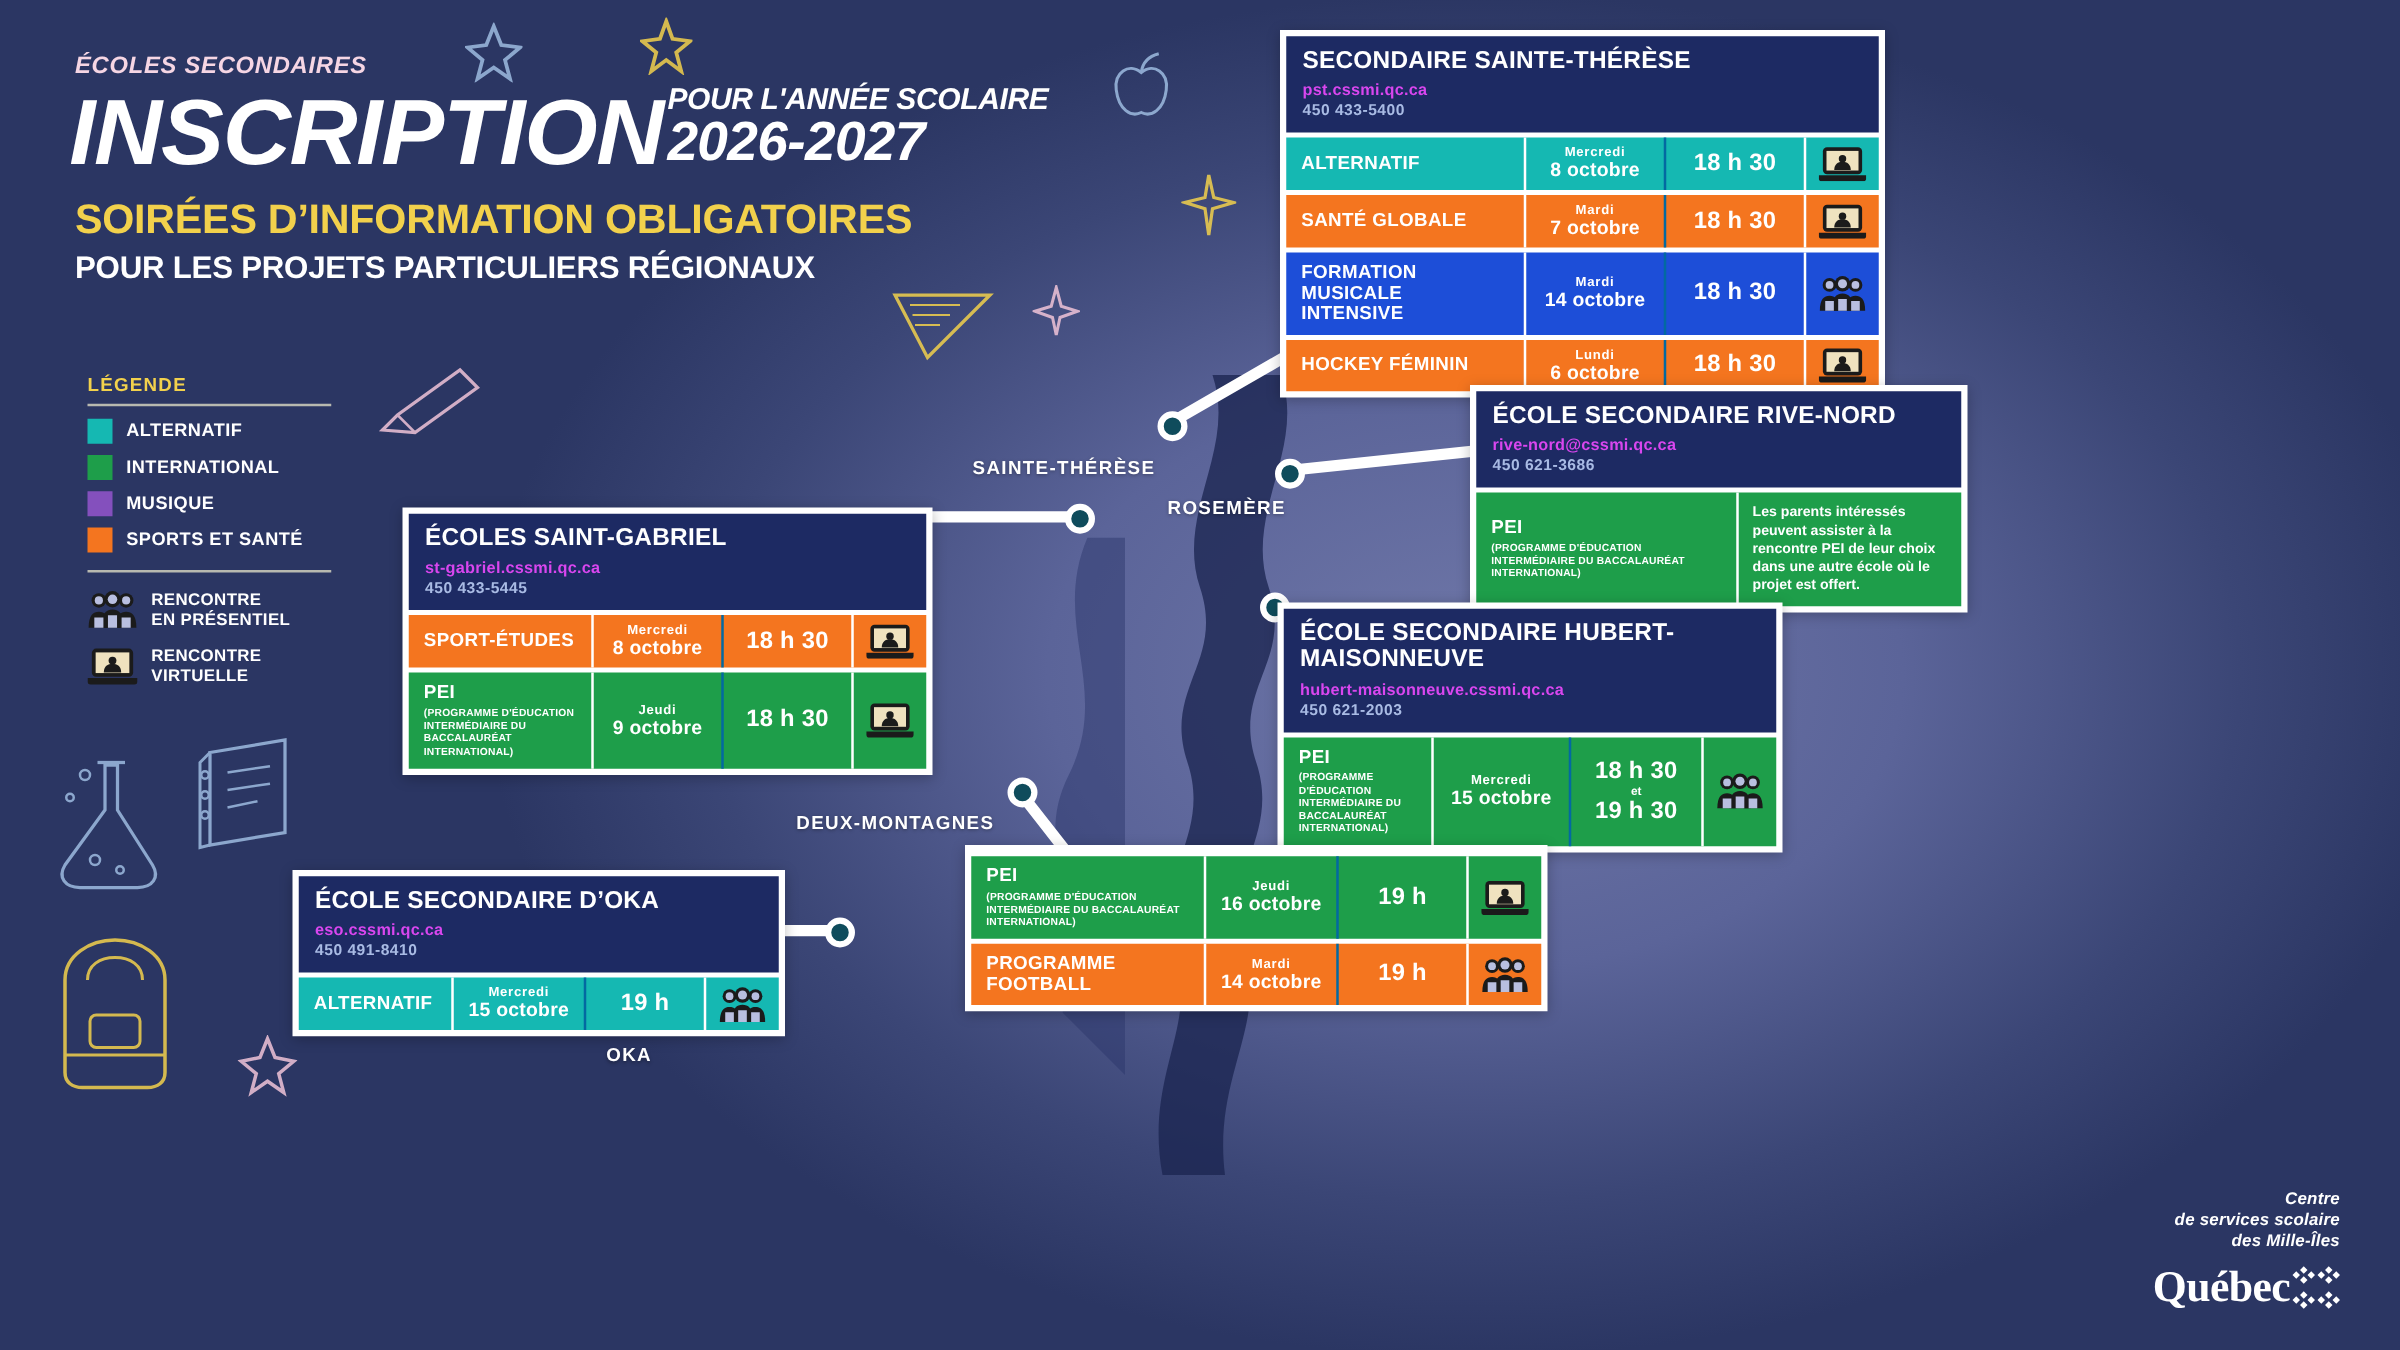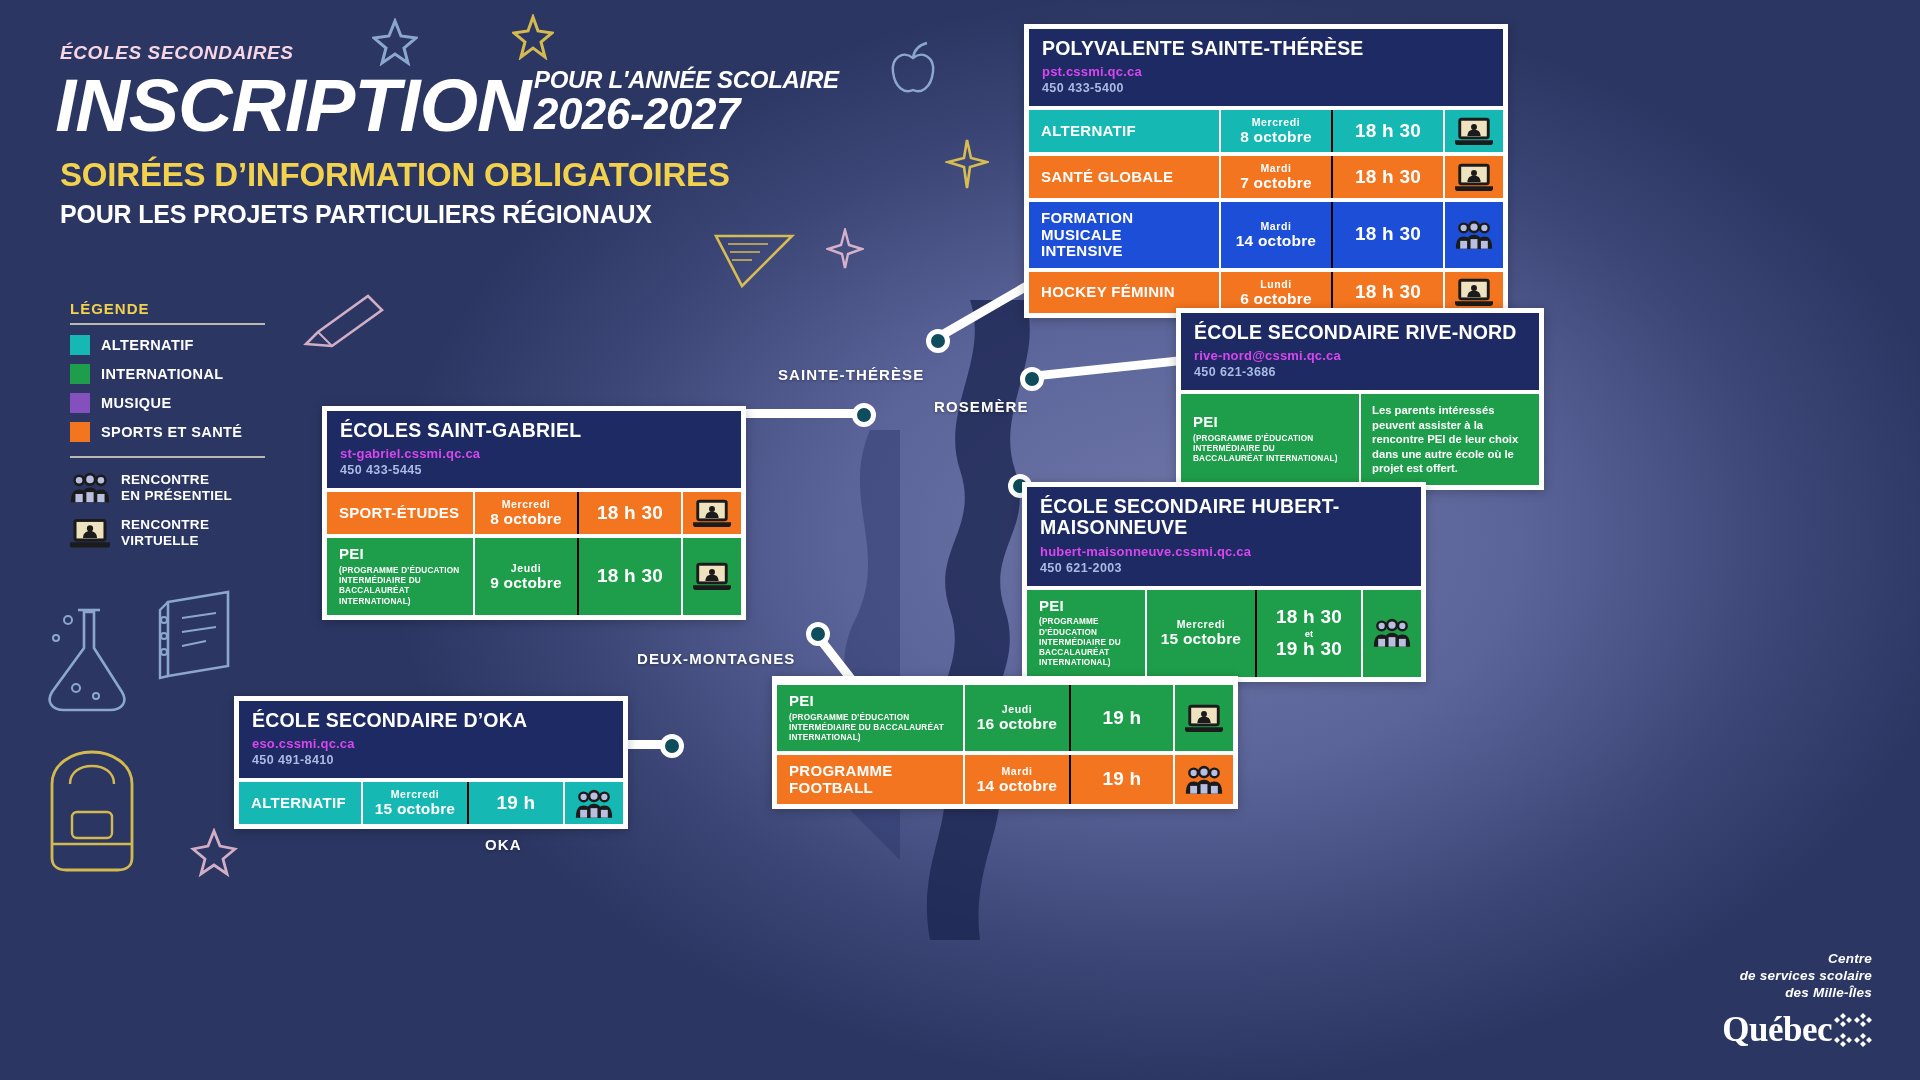--- a/index.html
+++ b/index.html
@@ -54,21 +54,21 @@
   .sch-tel{font-size:12.5px;font-weight:bold;color:#a9bbe4;margin-top:2px;letter-spacing:.4px;}
   .rows{margin-top:4px;}
   .row{display:flex;align-items:stretch;margin-top:4px;}
   .row:first-child{margin-top:0;}
   .c-prog{flex:1;display:flex;flex-direction:column;justify-content:center;padding:8px 12px;box-sizing:border-box;}
   .p-main{font-size:15px;font-weight:bold;color:#fff;letter-spacing:.3px;line-height:1.1;}
   .p-sub{font-size:8.2px;font-weight:bold;color:#fff;line-height:1.25;margin-top:3px;letter-spacing:.2px;}
   .c-date{display:flex;flex-direction:column;align-items:center;justify-content:center;text-align:center;padding:6px 8px;box-sizing:border-box;border-left:2px solid #fff;}
   .d-day{font-size:10.5px;font-weight:bold;color:#fff;letter-spacing:.6px;}
   .d-date{font-size:15.5px;font-weight:bold;color:#fff;letter-spacing:.2px;line-height:1.15;}
-  .c-time{display:flex;flex-direction:column;align-items:center;justify-content:center;text-align:center;padding:6px 8px;box-sizing:border-box;border-left:2px solid #000000;}
+  .c-time{display:flex;flex-direction:column;align-items:center;justify-content:center;text-align:center;padding:6px 8px;box-sizing:border-box;border-left:2px solid #0369a1;}
   .t-main{font-size:19px;font-weight:bold;color:#fff;letter-spacing:.2px;line-height:1.1;}
   .t-et{font-size:9.5px;font-weight:bold;color:#fff;line-height:1.2;}
   .c-icon{display:flex;align-items:center;justify-content:center;padding:4px 6px;box-sizing:border-box;border-left:2px solid #fff;}
   .c-note{padding:9px 11px;box-sizing:border-box;border-left:2px solid #fff;display:flex;align-items:center;}
   .note-txt{font-size:11.3px;font-weight:bold;color:#fff;line-height:1.28;}
   
   .ic{display:block;}
   
   #footer{position:absolute;right:48px;bottom:30px;text-align:right;}
   .cs1{font-size:13.5px;font-style:italic;font-weight:bold;color:#fff;line-height:1.25;letter-spacing:.2px;}
@@ -239,21 +239,21 @@
   <div class="pin" style="left:1008px;top:474px;"></div>
 
   <div class="leader" style="left:668px;top:740px;width:136px;transform:rotate(180deg);"></div>
   <div class="pin" style="left:660px;top:734px;"></div>
 
   <div class="leader" style="left:818px;top:632px;width:72px;transform:rotate(52deg);"></div>
   <div class="pin" style="left:806px;top:622px;"></div>
 
   <div class="card" id="card-pst" style="left:1024px;top:24px;width:484px;">
       <div class="card-head">
-        <div class="sch-name">POLYVALENTE SAINTE-THÉRÈSE</div>
+        <div class="sch-name">SECONDAIRE SAINTE-THÉRÈSE</div>
         <div class="sch-web">pst.cssmi.qc.ca</div>
         <div class="sch-tel">450 433-5400</div>
       </div>
       <div class="rows">
         <div class="row" style="background: rgb(21, 184, 178);">
           <div class="c-prog">
             <div class="p-main">ALTERNATIF</div>
           </div>
           <div class="c-date" style="width: 112px; flex: 0 0 112px;">
             <div class="d-day">Mercredi</div>
@@ -347,21 +347,21 @@
     <g fill="#1b1b1b">
                 <circle cx="23" cy="12" r="3.6"></circle>
                 <path d="M15,23 C15,17.5 18.6,15 23,15 C27.4,15 31,17.5 31,23 Z"></path>
               </g>
     <path d="M0,28 h46 v3 a3,3 0 0 1 -3,3 h-40 a3,3 0 0 1 -3,-3 Z" fill="#1b1b1b"></path>
   </svg>
           </div>
         </div>
       </div>
     </div>
-  <div class="card" id="card-rive-nord" style="left:1176px;top:308px;width:368px;">
+  <div class="card" id="card-rive-nord" style="left:1176px;top:308px;width:398px;">
       <div class="card-head">
         <div class="sch-name">ÉCOLE SECONDAIRE RIVE-NORD</div>
         <div class="sch-web">rive-nord@cssmi.qc.ca</div>
         <div class="sch-tel">450 621-3686</div>
       </div>
       <div class="rows">
         <div class="row" style="background: rgb(30, 158, 74);">
           <div class="c-prog">
             <div class="p-main">PEI</div>
             <div class="p-sub">(PROGRAMME D'ÉDUCATION INTERMÉDIAIRE DU BACCALAURÉAT INTERNATIONAL)</div>

